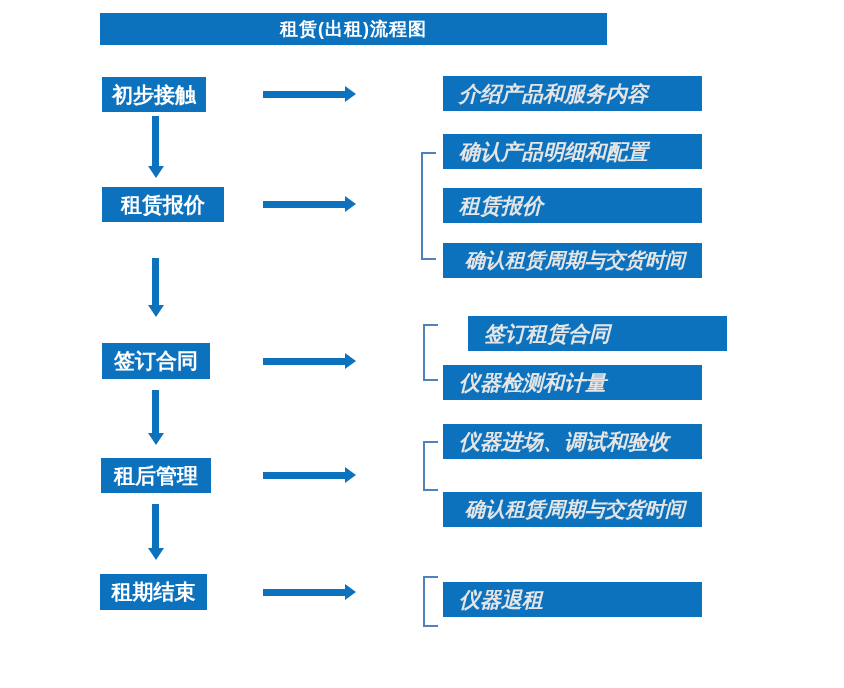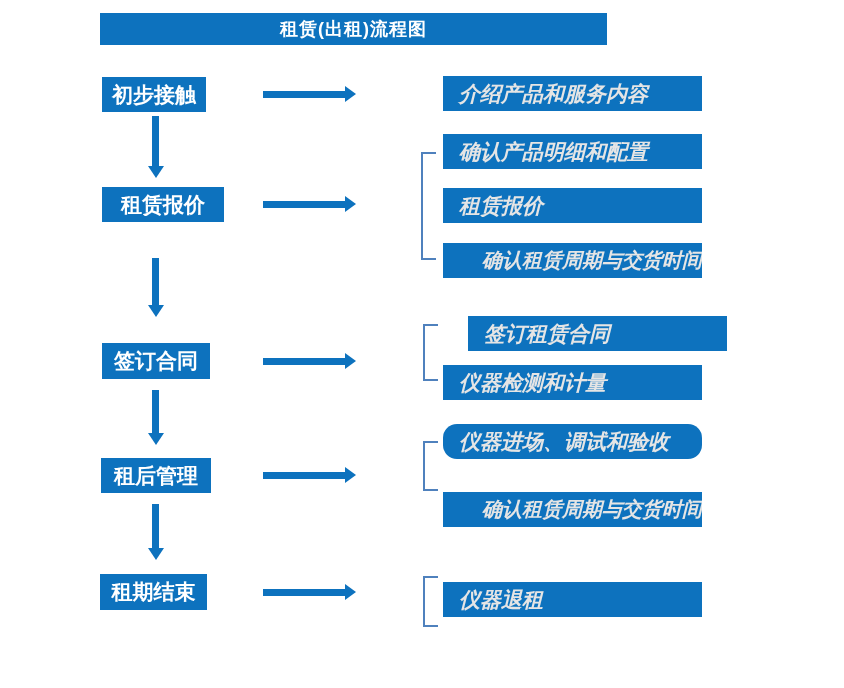--- a/index.html
+++ b/index.html
@@ -46,21 +46,21 @@
     background: #0d72be;
     color: #e5e5e5;
     font-size: 21px;
     font-weight: bold;
     line-height: 35px;
     padding-left: 16px;
     white-space: nowrap;
     overflow: hidden;
     font-style: italic;
   }
-  .output-box.long { font-size: 20px; padding-left: 22px; text-align: right; }
+  .output-box.long { font-size: 20px; padding-left: 22px; }
 
   
   .h-arrow { position: absolute; left: 263px; width: 93px; height: 16px; }
   .h-arrow .shaft {
     position: absolute; left: 0; top: 5px;
     width: 83px; height: 7px; background: #0d72be;
   }
   .h-arrow .head {
     position: absolute; left: 82px; top: 0;
     width: 0; height: 0;
@@ -147,17 +147,17 @@
   <div class="bracket" style="left:423px; top:324px; height:57px;"></div>
   <div class="bracket" style="left:423px; top:441px; height:50px;"></div>
   <div class="bracket" style="left:423px; top:576px; height:51px;"></div>
 
   <div class="output-box" style="top:76px;">介绍产品和服务内容</div>
   <div class="output-box" style="top:134px;">确认产品明细和配置</div>
   <div class="output-box" style="top:188px;">租赁报价</div>
   <div class="output-box long" style="top:243px;">确认租赁周期与交货时间</div>
   <div class="output-box" style="top:316px;margin-left:25px;">签订租赁合同</div>
   <div class="output-box" style="top:365px;">仪器检测和计量</div>
-  <div class="output-box" style="top:424px;border-radius:14px;">仪器进场、调试和验收</div>
+  <div class="output-box" style="top:424px;">仪器进场、调试和验收</div>
   <div class="output-box long" style="top:492px;">确认租赁周期与交货时间</div>
   <div class="output-box" style="top:582px;">仪器退租</div>
 
 </div>
 
 </body></html>

